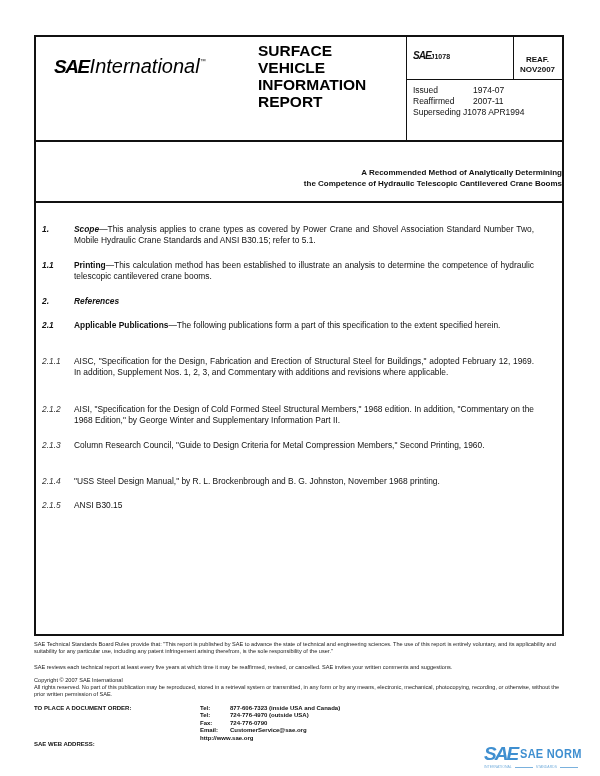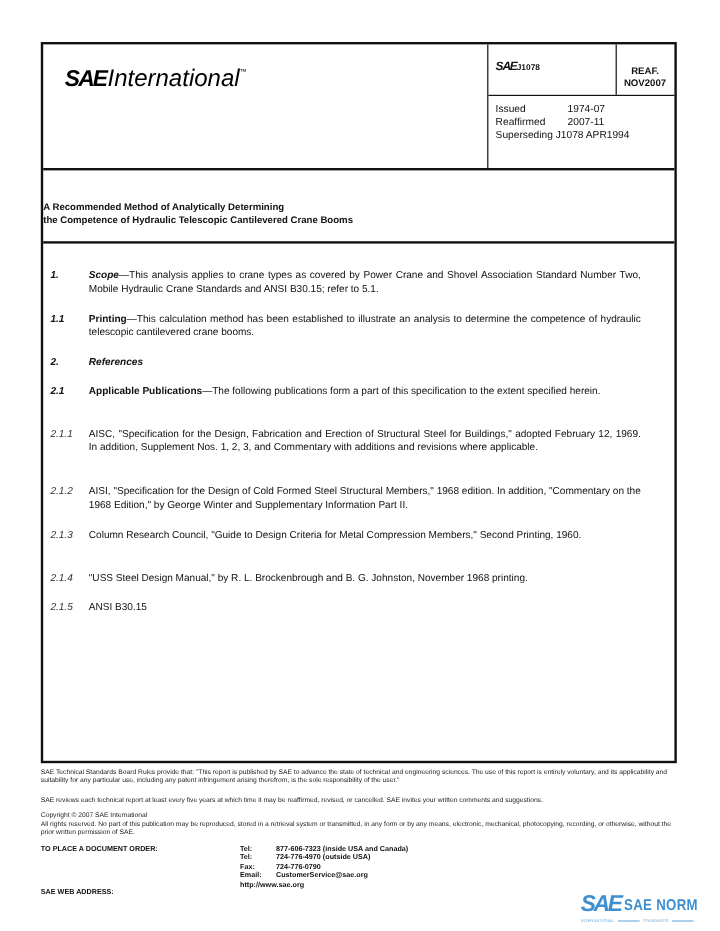--- a/index.html
+++ b/index.html
@@ -29,21 +29,21 @@
   .docnum .sae-s { font-weight: 900; font-style: italic; font-size: 10px; letter-spacing: -1px; }
   .reaf { position: absolute; left: 106px; top: 0; width: 48px; height: 42px;
           border-left: 1.5px solid #111; box-sizing: border-box; text-align: center;
           font-size: 8px; font-weight: 700; line-height: 10px; padding-top: 18px; }
   .hdr-r-bottom { position: absolute; left: 6px; top: 48px; font-size: 8.5px; line-height: 11px; }
   .hdr-r-bottom .lbl { display: inline-block; width: 60px; }
   .superseding { margin-top: 0; }
 
   
   .title-sec { position: absolute; left: 0; top: 105px; width: 526px; height: 61px;
-               border-bottom: 2px solid #111; box-sizing: border-box; text-align: left;
+               border-bottom: 2px solid #111; box-sizing: border-box; text-align: right;
                font-weight: 700; font-size: 8px; line-height: 11px; padding-top: 25px; }
 
   
   .body-sec { position: absolute; left: 0; top: 166px; width: 526px; }
   .para { position: absolute; left: 0; width: 526px; font-size: 8.4px; line-height: 11.2px; }
   .para .num { position: absolute; left: 6px; top: 0; font-style: italic; }
   .para .txt { position: absolute; left: 38px; right: 28px; top: 0; text-align: justify; }
   .num.bi, .head.bi { font-weight: 700; font-style: italic; }
   .num.b { font-weight: 700; }
   .head.b { font-weight: 700; }
@@ -66,20 +66,26 @@
   .norm-logo .line { display: inline-block; width: 18px; height: 0.7px; background: #7ab1dd; vertical-align: middle; margin: 0 3px; }
 </style>
 </head>
 <body>
 
 <div class="frame">
 
   <div class="hdr">
     <div class="logo">
       <span class="sae">SAE</span><span class="intl">International</span><span class="tm">™</span>
+    </div>
+    <div class="doctype">
+      <div>SURFACE</div>
+      <div>VEHICLE</div>
+      <div>INFORMATION</div>
+      <div>REPORT</div>
     </div>
 
     <div class="hdr-right">
       <div class="hdr-r-top">
         <div class="docnum">
           <span class="sae-s">SAE</span><span>J1078</span>
         </div>
         <div class="reaf">
           <div>REAF.</div>
           <div>NOV2007</div>

